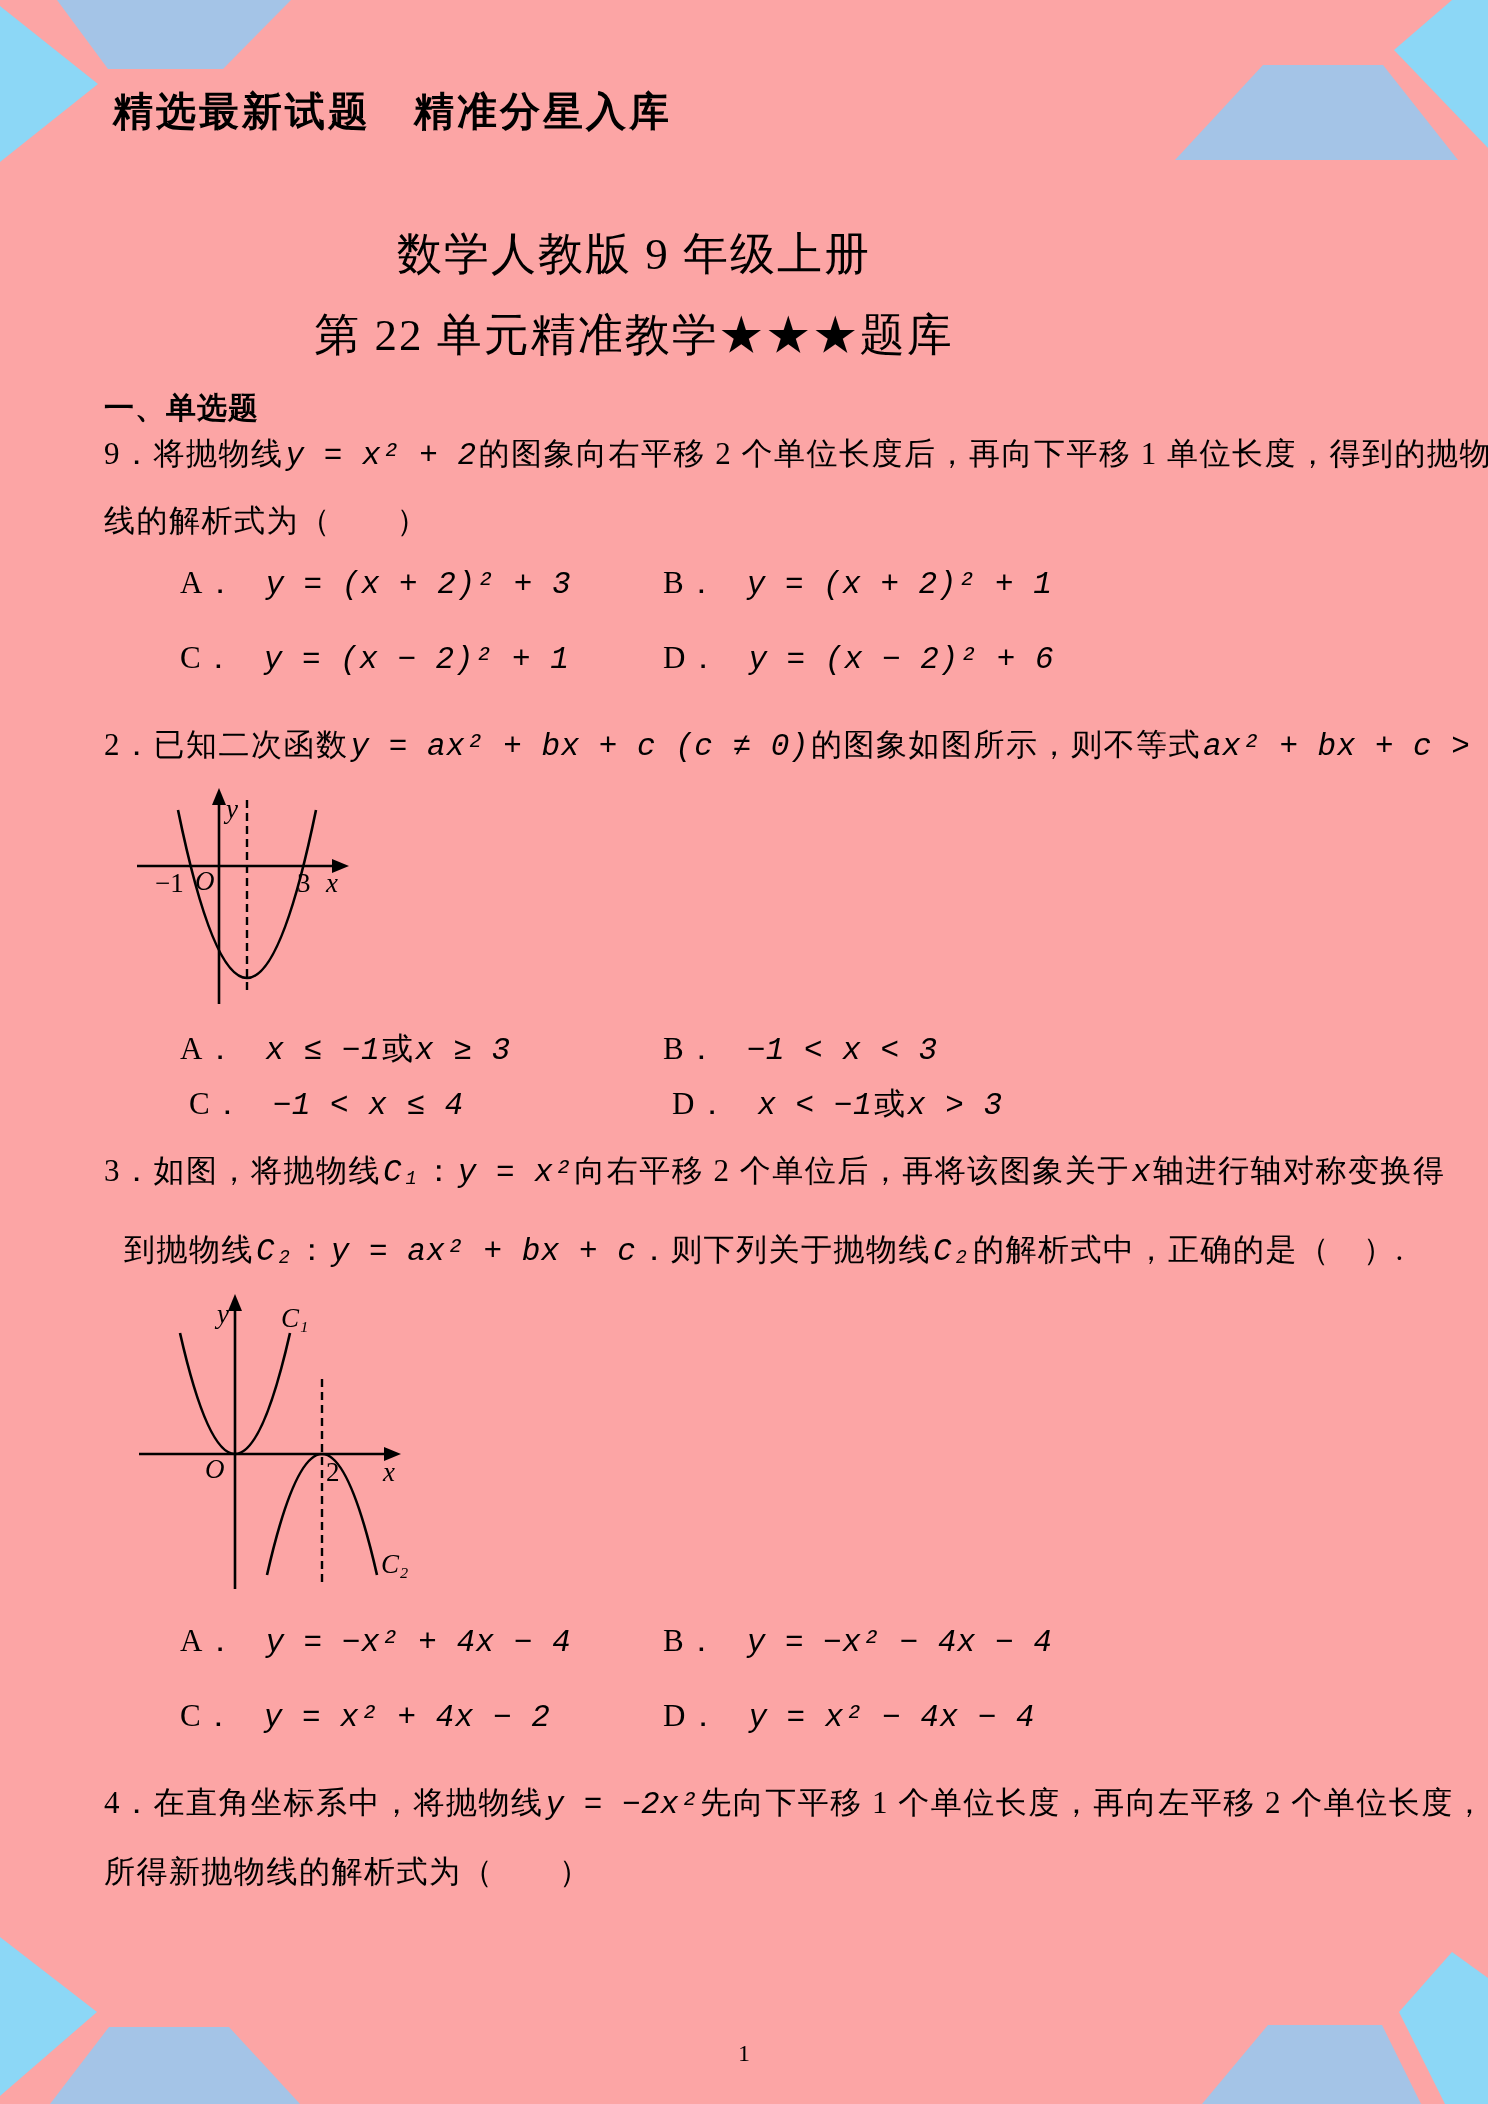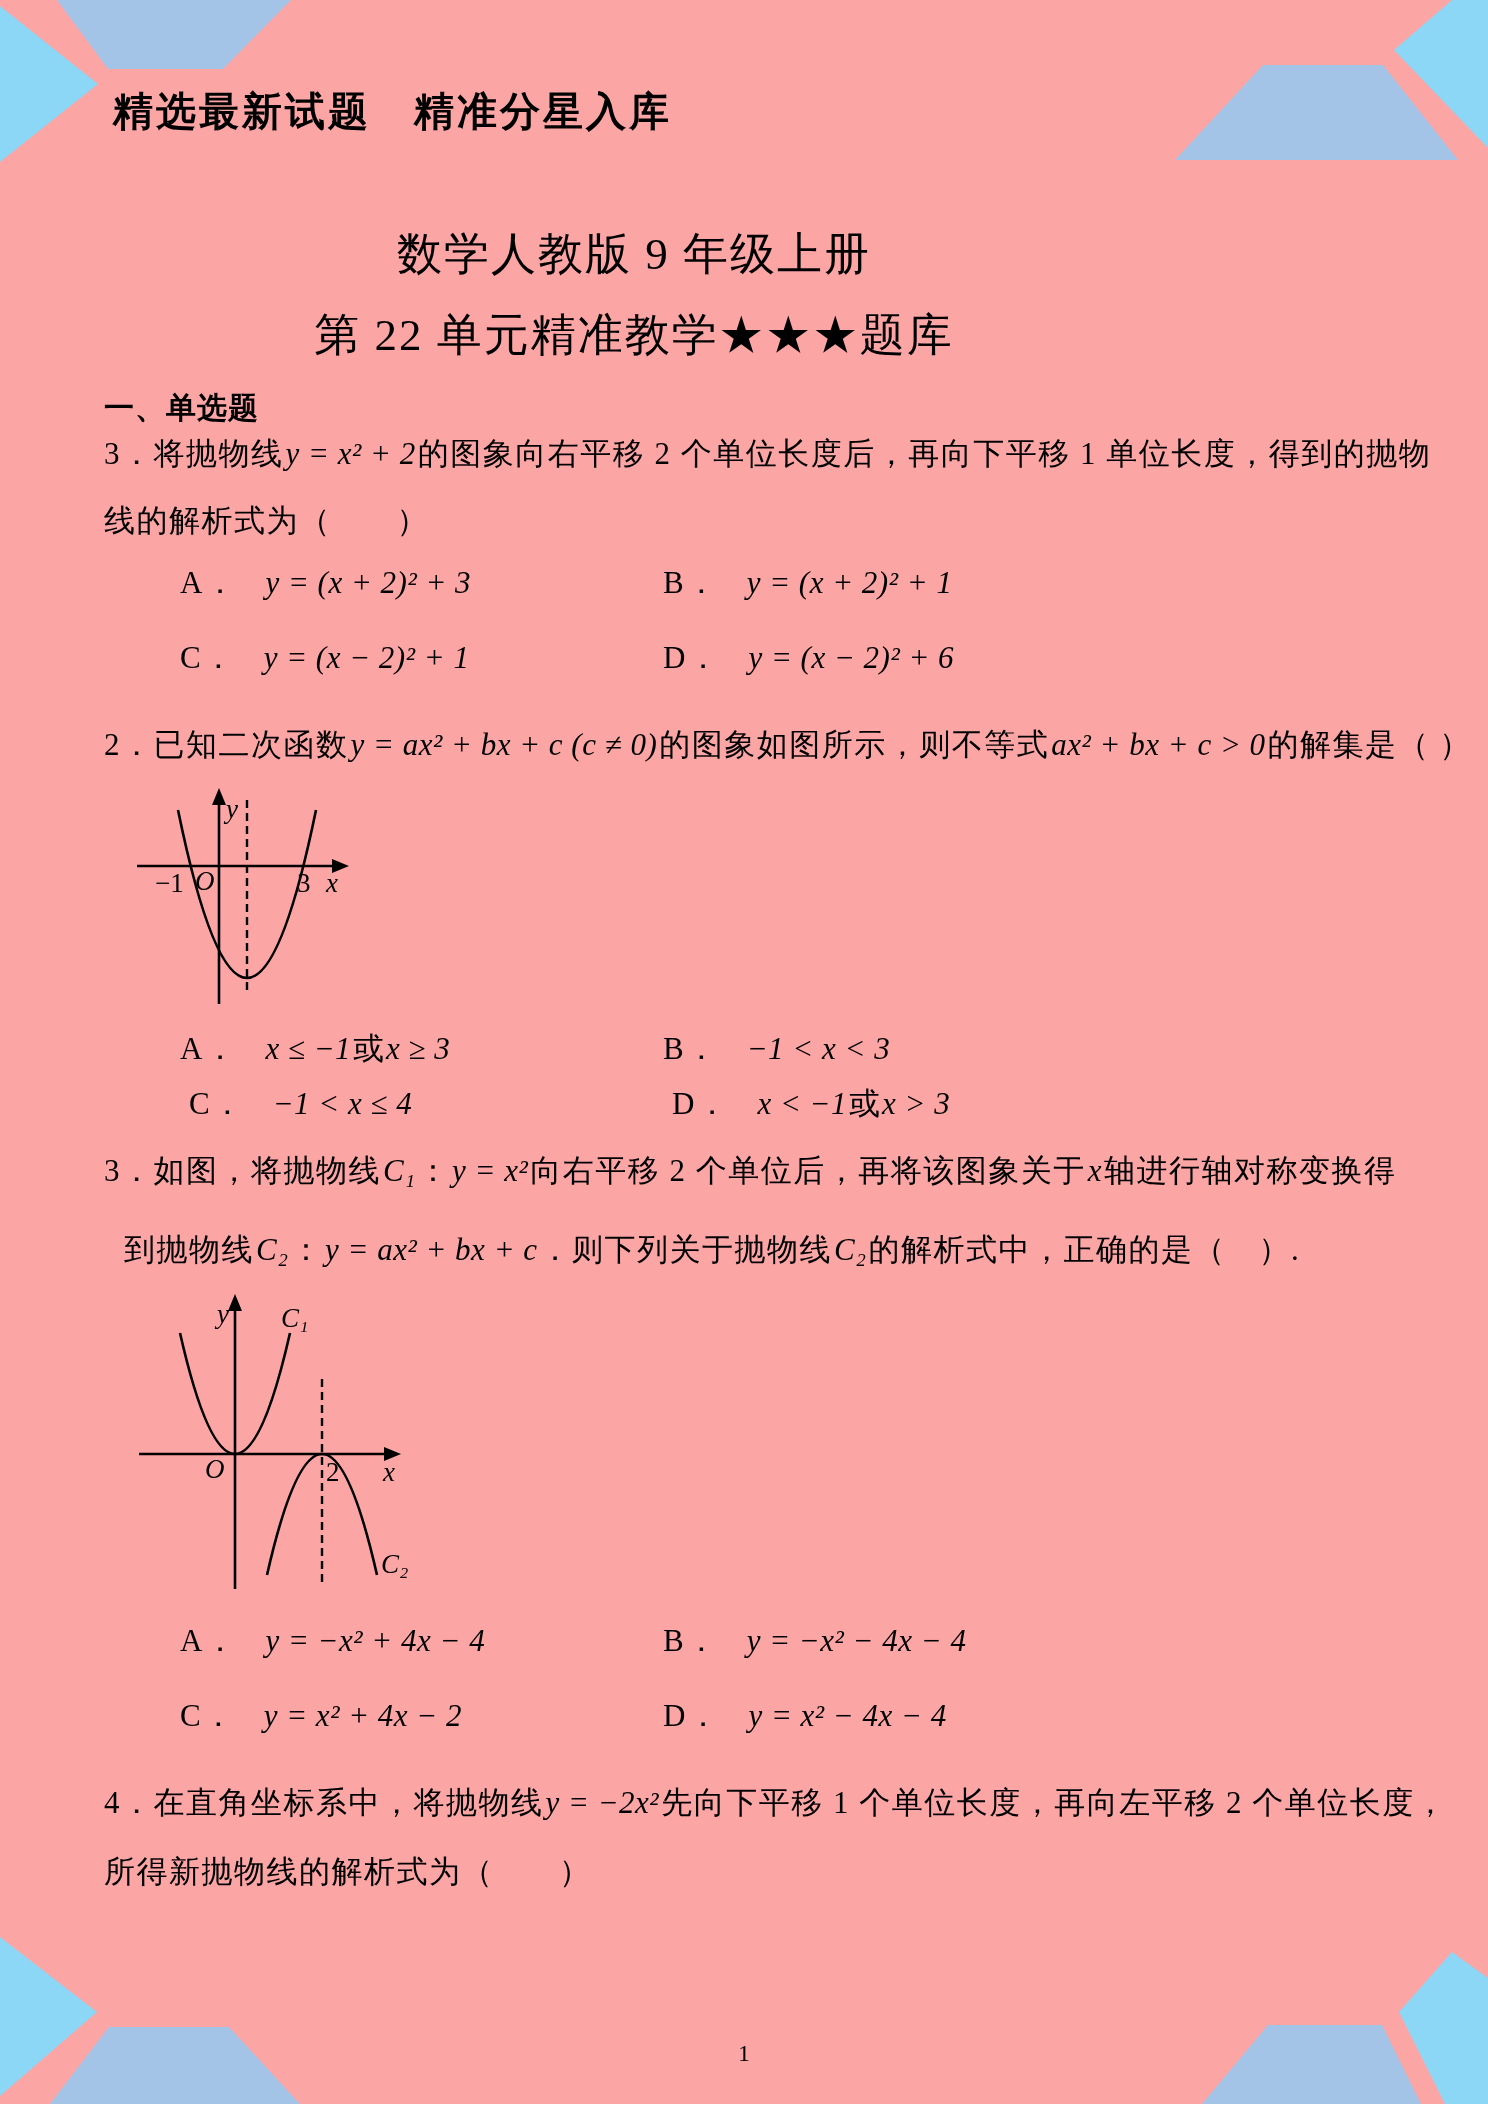--- a/index.html
+++ b/index.html
@@ -25,21 +25,21 @@
   .q2-l1{top:724px;}
   .q3-l1{top:1150px;} .q3-l2{top:1229px;margin-left:20px;}
   .q4-l1{top:1782px;} .q4-l2{top:1851px;}
   .optrow{left:180px;width:1210px;height:44px;font-size:31px;white-space:nowrap;}
   .q1-r1{top:562px;} .q1-r2{top:637px;}
   .q2-r1{top:1028px;} .q2-r2{top:1083px;margin-left:9px;}
   .q3-r1{top:1620px;} .q3-r2{top:1695px;}
   .opt{position:absolute;top:0;left:0;}
   .optB{left:483px;}
   .optlabel{margin-right:26px;letter-spacing:2px;}
-  .m{font-style:italic;font-family:Liberation Serif, serif;letter-spacing:0.5px;padding:0 2px;text-align:right;}
+  .m{font-style:italic;font-family:Liberation Mono, monospace;letter-spacing:0.5px;padding:0 2px;text-align:right;}
   .fig{position:absolute;}
   #fig1{left:133px;top:786px;}
   #fig2{left:133px;top:1293px;}
   .axis{stroke:#000;stroke-width:2.6;fill:none;}
   .curve{stroke:#000;stroke-width:2.6;fill:none;}
   .dash{stroke:#000;stroke-width:2.4;fill:none;stroke-dasharray:8,5;}
   .figlabel{font-family:"Liberation Serif","DejaVu Serif",serif;font-size:27px;fill:#000;}
   .it{font-style:italic;}
   .pageno{left:0;top:2040px;width:1488px;text-align:center;font-size:24px;}
 </style>
@@ -59,21 +59,21 @@
     <polygon points="1399,2012 1452,1952 1488,1978 1488,2104 1445,2104" fill="#8cd7f6"></polygon>
   </svg>
 
   <div class="abs slogan">精选最新试题　精准分星入库</div>
 
   <div class="abs title title1">数学人教版 9 年级上册</div>
   <div class="abs title title2">第 22 单元精准教学★★★题库</div>
 
   <div class="abs section">一、单选题</div>
 
-  <div class="abs bodyline q1-l1"><span>3．将抛物线</span><span class="m">y = x² + 2</span><span>的图象向右平移 2 个单位长度后，再向下平移 1 单位长度，得到的抛物</span></div>
+  <div class="abs bodyline q1-l1"><span>9．将抛物线</span><span class="m">y = x² + 2</span><span>的图象向右平移 2 个单位长度后，再向下平移 1 单位长度，得到的抛物</span></div>
   <div class="abs bodyline q1-l2"><span>线的解析式为（　　）</span></div>
   <div class="abs optrow q1-r1">
     <span class="opt"><span class="optlabel">A．</span><span><span class="m">y = (x + 2)² + 3</span></span></span>
     <span class="opt optB"><span class="optlabel">B．</span><span><span class="m">y = (x + 2)² + 1</span></span></span>
   </div>
   <div class="abs optrow q1-r2">
     <span class="opt"><span class="optlabel">C．</span><span><span class="m">y = (x − 2)² + 1</span></span></span>
     <span class="opt optB"><span class="optlabel">D．</span><span><span class="m">y = (x − 2)² + 6</span></span></span>
   </div>
 

